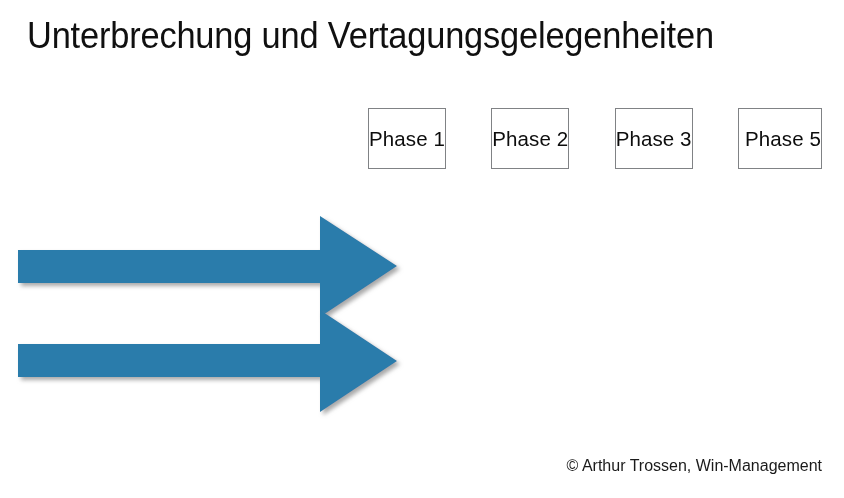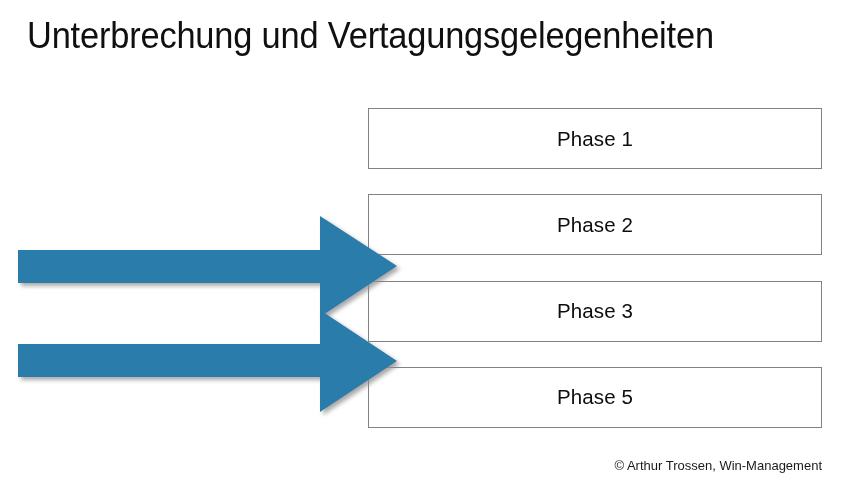--- a/index.html
+++ b/index.html
@@ -40,21 +40,21 @@
   }
 
   
   #phase-table {
     position: absolute;
     left: 368px;
     top: 108px;
     width: 454px;
     height: 320px;
     display: flex;
-    flex-direction: column;
+    flex-direction: row;
     justify-content: space-between;
   }
   .phase-row {
     position: relative;
     height: 61px;
     box-sizing: border-box;
     border: 1.6px solid #808285;
     background: transparent;
     display: flex;
     align-items: center;
@@ -79,21 +79,21 @@
   }
   .arrow-shape {
     pointer-events: auto;
   }
 
   
   #footer-credit {
     position: absolute;
     right: 22px;
     top: 456px;
-    font-size: 13px;
+    font-size: 16px;
     line-height: 20px;
     color: #1a1a1a;
     white-space: nowrap;
     text-align: right;
   }
 </style>
 </head>
 <body>
 
 <div id="slide" style="background: rgb(255, 255, 255);">
@@ -108,21 +108,21 @@
 
     <div class="phase-row" style="border-color: rgb(128, 130, 133);">
       <span class="phase-label" style="color: rgb(13, 13, 13);">Phase 2</span>
     </div>
 
     <div class="phase-row" style="border-color: rgb(128, 130, 133); text-align: right;">
       <span class="phase-label" style="color: rgb(13, 13, 13);">Phase 3</span>
     </div>
 
 
-    <div class="phase-row" style="border-color: rgb(128, 130, 133);">
+    <div class="phase-row" style="border-color: rgb(128, 130, 133); padding-left: 6px;">
       <span class="phase-label" style="color: rgb(13, 13, 13);">Phase 5</span>
     </div>
 
   </div>
 
   <svg id="arrow-layer" viewBox="0 0 844 498" width="844" height="498">
     <defs>
       <filter id="arrow-shadow" x="-20%" y="-20%" width="150%" height="150%">
         <feDropShadow dx="3" dy="3" stdDeviation="2.2" flood-color="#8c8c8c" flood-opacity="0.75"></feDropShadow>
       </filter>

